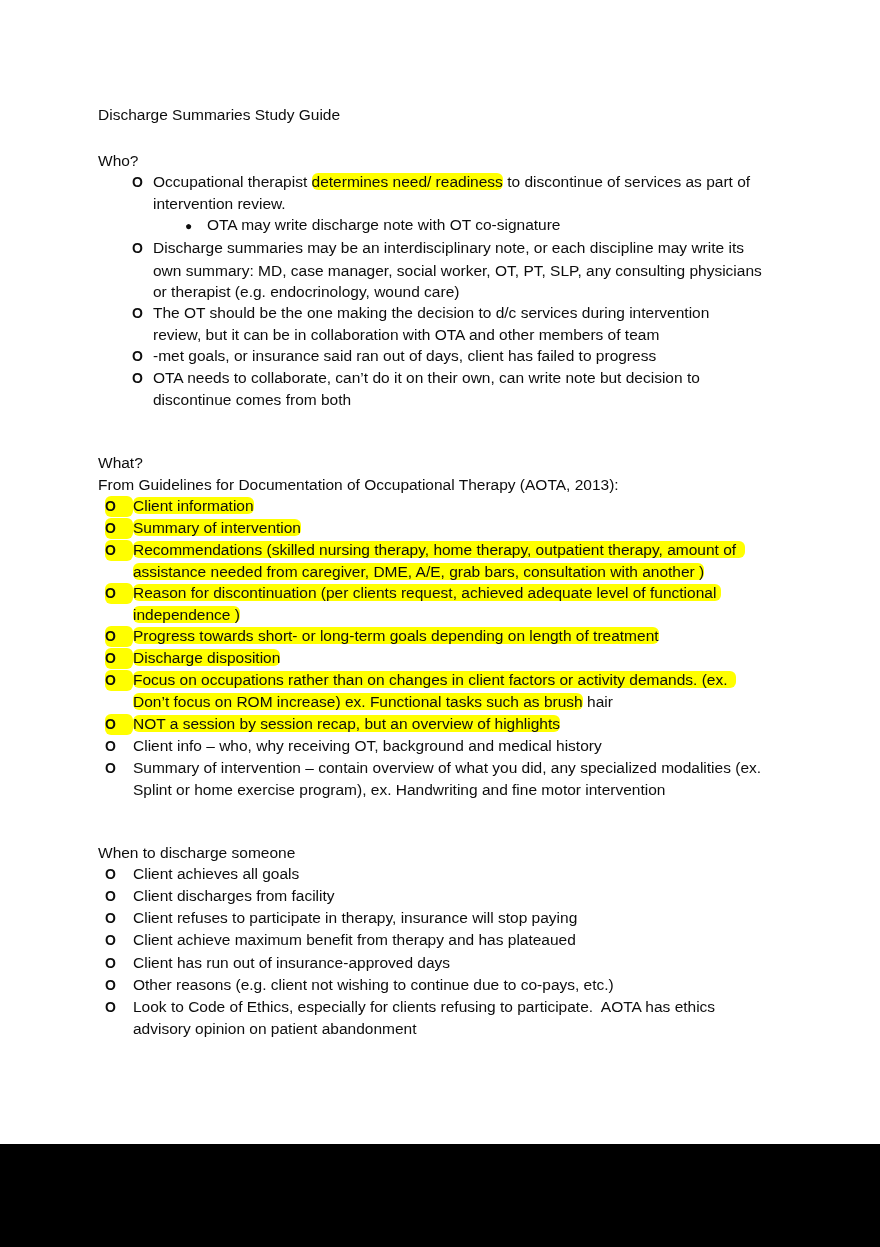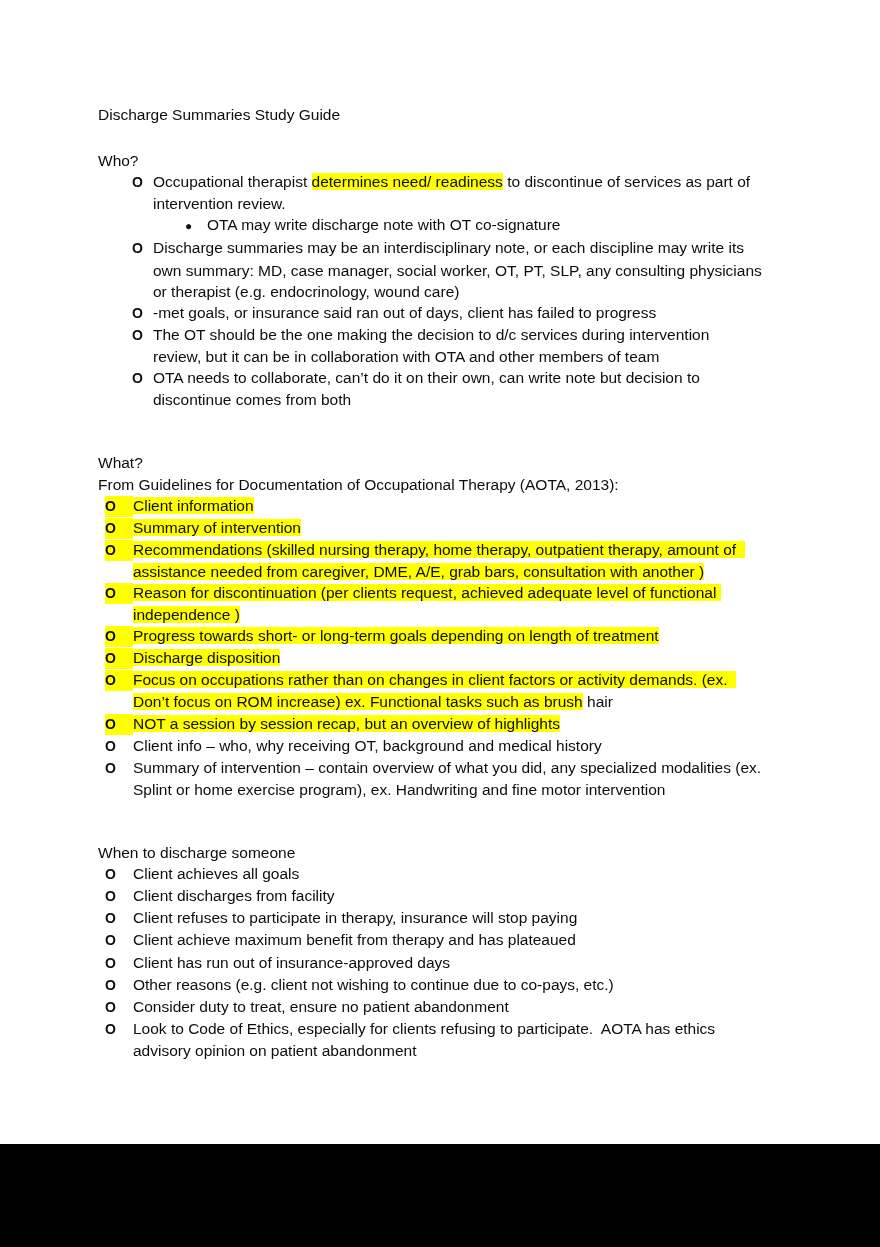--- a/index.html
+++ b/index.html
@@ -20,38 +20,38 @@
   ul.list{list-style:none;margin:0;padding:0;}
   ul.list-indented{margin-left:34px;}
   ul.list-flush{margin-left:7px;}
   li.item{padding-left:28px;text-indent:-28px;white-space:pre-wrap;}
   ul.list-indented > li.item{padding-left:21px;text-indent:-21px;}
   .bullet{display:inline-block;width:28px;font-weight:700;font-size:14px;text-indent:0;}
   ul.list-indented .bullet{width:21px;}
   ul.sub{list-style:none;margin:0 0 0 32px;padding:0;}
   ul.sub > li.item{padding-left:22px;text-indent:-22px;}
   ul.sub .bullet{width:22px;font-weight:400;font-size:12px;}
-  .hl{background:#ffff00;}
+  .hl{background:#ffff00;border-radius:6px;}
   .bullet.hl{background:#ffff00;}
   .footer{position:absolute;left:0;bottom:0;width:880px;height:103px;background:#000000;}
 </style>
 </head>
 <body>
 
 <div class="page">
   <div class="content">
     <p class="line">Discharge Summaries Study Guide</p>
     <div id="sections">
         <div class="section first">
           <p class="line">Who?</p>
           <ul class="list list-indented">
             <li class="item"><span class="bullet">O</span><span class="txt"><span>Occupational therapist </span><span class="hl">determines need/ readiness</span><span> to discontinue of services as part of</span><br><span>intervention review.</span></span><ul class="sub"><li class="item"><span class="bullet">●</span><span class="txt"><span>OTA may write discharge note with OT co-signature</span></span></li></ul></li>
             <li class="item"><span class="bullet">O</span><span class="txt"><span>Discharge summaries may be an interdisciplinary note, or each discipline may write its</span><br><span>own summary: MD, case manager, social worker, OT, PT, SLP, any consulting physicians</span><br><span>or therapist (e.g. endocrinology, wound care)</span></span></li>
+            <li class="item"><span class="bullet">O</span><span class="txt"><span>The OT should be the one making the decision to d/c services during intervention</span><br><span>review, but it can be in collaboration with OTA and other members of team</span></span></li>
             <li class="item"><span class="bullet">O</span><span class="txt"><span>-met goals, or insurance said ran out of days, client has failed to progress</span></span></li>
-            <li class="item"><span class="bullet">O</span><span class="txt"><span>The OT should be the one making the decision to d/c services during intervention</span><br><span>review, but it can be in collaboration with OTA and other members of team</span></span></li>
             <li class="item"><span class="bullet">O</span><span class="txt"><span>OTA needs to collaborate, can’t do it on their own, can write note but decision to</span><br><span>discontinue comes from both</span></span></li>
           </ul>
         </div>
         <div class="section">
           <p class="line">What?</p>
           <p class="line">From Guidelines for Documentation of Occupational Therapy (AOTA, 2013):</p>
           <ul class="list list-flush">
             <li class="item"><span class="bullet hl">O</span><span class="txt"><span class="hl">Client information</span></span></li>
             <li class="item"><span class="bullet hl">O</span><span class="txt"><span class="hl">Summary of intervention</span></span></li>
             <li class="item"><span class="bullet hl">O</span><span class="txt"><span class="hl">Recommendations (skilled nursing therapy, home therapy, outpatient therapy, amount of  </span><br><span class="hl">assistance needed from caregiver, DME, A/E, grab bars, consultation with another )</span></span></li>
@@ -66,20 +66,19 @@
         </div>
         <div class="section">
           <p class="line">When to discharge someone</p>
           <ul class="list list-flush">
             <li class="item"><span class="bullet">O</span><span class="txt"><span>Client achieves all goals</span></span></li>
             <li class="item"><span class="bullet">O</span><span class="txt"><span>Client discharges from facility</span></span></li>
             <li class="item"><span class="bullet">O</span><span class="txt"><span>Client refuses to participate in therapy, insurance will stop paying</span></span></li>
             <li class="item"><span class="bullet">O</span><span class="txt"><span>Client achieve maximum benefit from therapy and has plateaued</span></span></li>
             <li class="item"><span class="bullet">O</span><span class="txt"><span>Client has run out of insurance-approved days</span></span></li>
             <li class="item"><span class="bullet">O</span><span class="txt"><span>Other reasons (e.g. client not wishing to continue due to co-pays, etc.)</span></span></li>
-            <li class="item"><span class="bullet">O</span><span class="txt"><span>Consider duty to treat, ensure no patient abandonment</span></span></li>
             <li class="item"><span class="bullet">O</span><span class="txt"><span>Look to Code of Ethics, especially for clients refusing to participate.  AOTA has ethics</span><br><span>advisory opinion on patient abandonment</span></span></li>
           </ul>
         </div>
       </div>
   </div>
   <div class="footer"></div>
 </div>
 
 </body></html>

